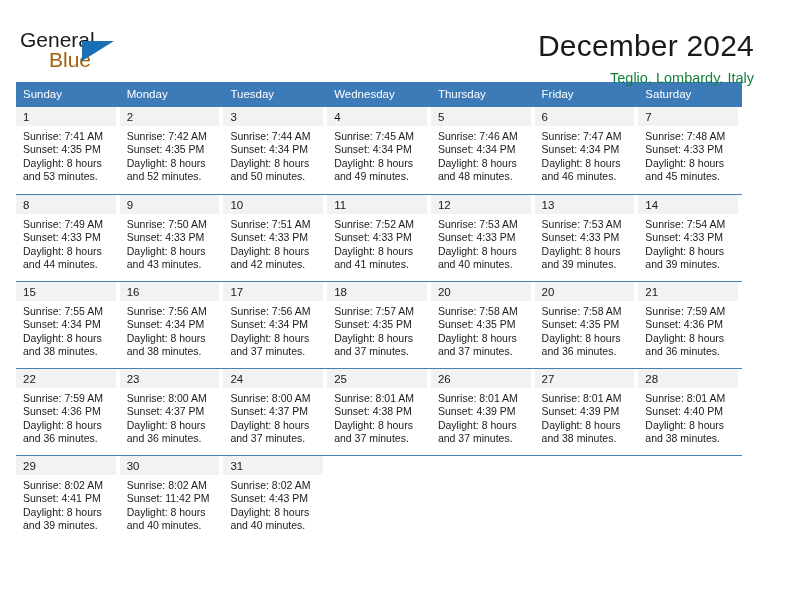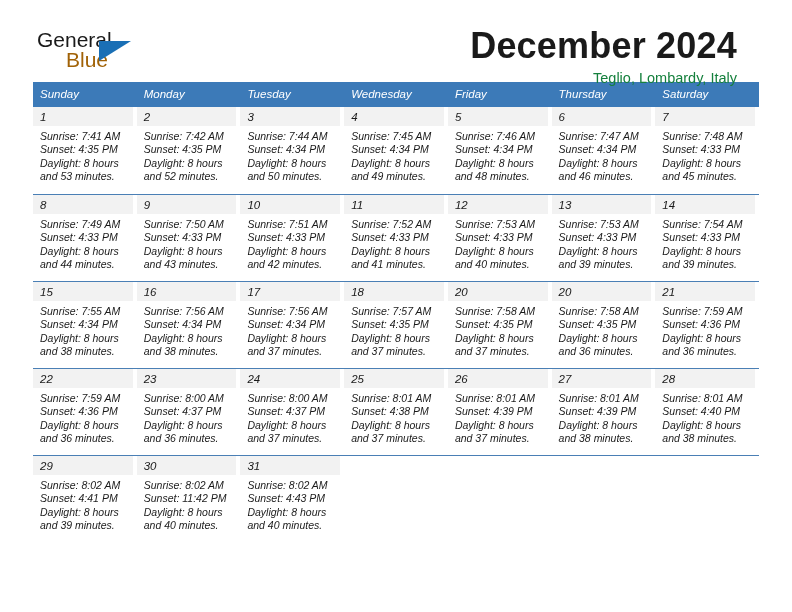--- a/index.html
+++ b/index.html
@@ -8,21 +8,21 @@
     height: 612px;
     background: #ffffff;
     font-family: "Liberation Sans", sans-serif;
     color: #000000;
     overflow: hidden;
   }
   .page {
     position: relative;
     width: 772px;
     height: 612px;
-    padding: 0 33px;
+    padding: 0 16px;
   }
 
   
   .top-header {
     display: flex;
     align-items: flex-start;
     justify-content: space-between;
     padding-top: 28px;
     height: 72px;
   }
@@ -54,38 +54,37 @@
     width: 0;
     height: 0;
     border-left: 32px solid #1a6fb5;
     border-bottom: 20px solid transparent;
   }
   .title-block {
     text-align: right;
     padding-right: 2px;
   }
   .cal-title {
-    font-size: 36px;
-    font-weight: bold;
+    font-size: 30px;
+    font-weight: normal;
     color: #1a1a1a;
     line-height: 36px;
     letter-spacing: 0.2px;
   }
   .cal-subtitle {
     font-size: 14.5px;
     color: #15803d;
     line-height: 22px;
     margin-top: 3px;
   }
 
   
   .calendar {
     width: 726px;
     margin-top: 10px;
-    font-style: italic;
   }
   .weekday-row {
     display: flex;
     background: #3c7ab8;
   }
   .weekday {
     flex: 1 1 0;
     color: #ffffff;
     font-size: 11.5px;
     padding: 5px 6px 6px 7px;
@@ -140,22 +139,22 @@
     </div>
 
   </div>
 
   <div class="calendar">
     <div class="weekday-row" id="weekday-row">
         <div class="weekday">Sunday</div>
         <div class="weekday">Monday</div>
         <div class="weekday">Tuesday</div>
         <div class="weekday">Wednesday</div>
+        <div class="weekday">Thursday</div>
         <div class="weekday">Friday</div>
-        <div class="weekday">Thursday</div>
         <div class="weekday">Saturday</div>
       </div>
     <div id="weeks-container">
         <div class="week-row first">
           <div class="day-cell">
             <div class="day-num-band">1</div>
             <div class="day-body">
               <div class="day-line">Sunrise: 7:41 AM</div>
               <div class="day-line">Sunset: 4:35 PM</div>
               <div class="day-line">Daylight: 8 hours</div>

